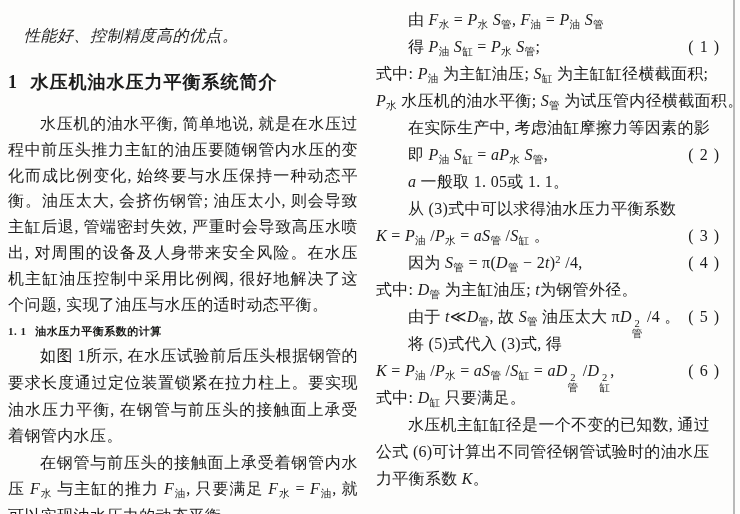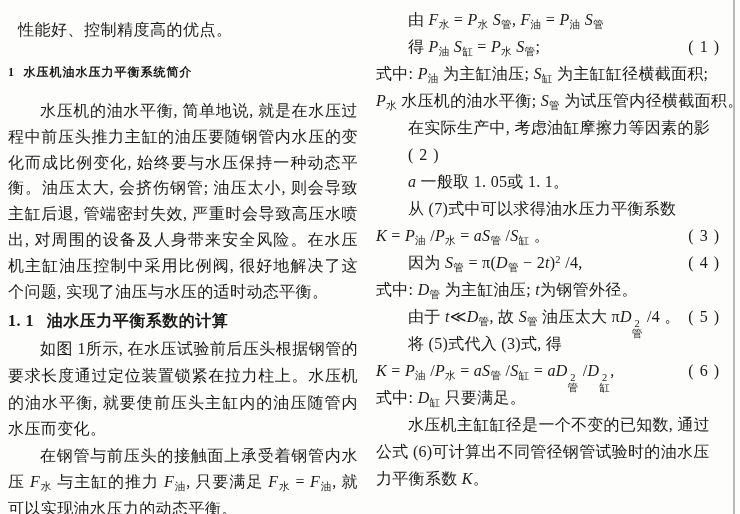--- a/index.html
+++ b/index.html
@@ -6,24 +6,24 @@
   body{
     width:740px;height:514px;position:relative;overflow:hidden;
     background:#fdfdfc;color:#1b1b1b;
     font-family:"Liberation Serif","DejaVu Serif",serif;
     font-size:16px;
   }
   .page{position:absolute;inset:0;}
   .edge-rule{position:absolute;top:0;bottom:0;left:733px;width:2px;background:#b9b9b9;}
   .col-left{position:absolute;left:8px;top:6px;width:350px;}
   .col-right{position:absolute;left:376px;top:6px;width:350px;}
-  .opening{margin:10px;line-height:27px;letter-spacing:.5px;}
-  .sec-head{margin:21px 0 17px 0;font-size:12px;font-weight:bold;letter-spacing:1px;}
+  .opening{margin:16px;line-height:27px;letter-spacing:.5px;font-style:italic;}
+  .sec-head{margin:21px 0 17px 0;font-size:18px;font-weight:bold;letter-spacing:1px;}
   .sec-head .num{margin-right:.7em;}
-  .sub-head{margin:7px 0 4px 0;font-size:16px;font-weight:bold;letter-spacing:.5px;}
+  .sub-head{margin:7px 0 4px 0;font-size:11px;font-weight:bold;letter-spacing:.5px;}
   .sub-head .num{margin-right:.8em;}
   .para{margin:0;text-indent:2em;line-height:25.8px;text-align:justify;letter-spacing:.4px;}
   .para.p23{line-height:26.6px;}
   .fline{display:flex;justify-content:space-between;align-items:baseline;
          line-height:27px;height:27px;white-space:nowrap;letter-spacing:.3px;}
   .fline.ind{padding-left:2em;text-align:center;}
   .fbody{white-space:nowrap;}
   .eqno{flex:0 0 auto;padding-right:6px;letter-spacing:1px;}
   .it{font-style:italic;}
   sub{font-size:66%;line-height:0;vertical-align:-0.25em;}
@@ -43,21 +43,21 @@
     <h2 class="sec-head">
       <span class="num">1</span><span>水压机油水压力平衡系统简介</span>
     </h2>
 
     <p class="para">水压机的油水平衡, 简单地说, 就是在水压过程中前压头推力主缸的油压要随钢管内水压的变化而成比例变化, 始终要与水压保持一种动态平衡。油压太大, 会挤伤钢管; 油压太小, 则会导致主缸后退, 管端密封失效, 严重时会导致高压水喷出, 对周围的设备及人身带来安全风险。在水压机主缸油压控制中采用比例阀, 很好地解决了这个问题, 实现了油压与水压的适时动态平衡。</p>
 
     <h3 class="sub-head">
       <span class="num">1. 1</span><span>油水压力平衡系数的计算</span>
     </h3>
 
-    <p class="para p23">如图 1所示, 在水压试验前后压头根据钢管的要求长度通过定位装置锁紧在拉力柱上。水压机的油水平衡, 就要使前压头主缸内的油压随管内水压而变化。</p>
+    <p class="para p23">如图 1所示, 在水压试验前后压头根据钢管的要求长度通过定位装置锁紧在拉力柱上。要实现油水压力平衡, 在钢管与前压头的接触面上承受着钢管内水压。</p>
 
     <p class="para p23"><span>在钢管与前压头的接触面上承受着钢管内水压 </span><span class="it">F</span><sub>水</sub><span> 与主缸的推力 </span><span class="it">F</span><sub>油</sub><span>, 只要满足 </span><span class="it">F</span><sub>水</sub><span> = </span><span class="it">F</span><sub>油</sub><span>, 就可以实现油水压力的动态平衡。</span></p>
   </div>
 
   <div class="col-right">
     <div>
         <div class="fline ind">
           <span class="fbody"><span>由 </span><span class="it">F</span><sub>水</sub><span> = </span><span class="it">P</span><sub>水</sub><span> </span><span class="it">S</span><sub>管</sub><span>, </span><span class="it">F</span><sub>油</sub><span> = </span><span class="it">P</span><sub>油</sub><span> </span><span class="it">S</span><sub>管</sub></span>
         </div>
         <div class="fline ind">
@@ -67,27 +67,28 @@
         <div class="fline">
           <span class="fbody"><span>式中: </span><span class="it">P</span><sub>油</sub><span> 为主缸油压; </span><span class="it">S</span><sub>缸</sub><span> 为主缸缸径横截面积;</span></span>
         </div>
         <div class="fline">
           <span class="fbody"><span class="it">P</span><sub>水</sub><span> 水压机的油水平衡; </span><span class="it">S</span><sub>管</sub><span> 为试压管内径横截面积。</span></span>
         </div>
         <div class="fline ind">
           <span class="fbody"><span>在实际生产中, 考虑油缸摩擦力等因素的影</span></span>
         </div>
         <div class="fline ind">
+          <span class="fbody"><span>即 </span><span class="it">P</span><sub>油</sub><span> </span><span class="it">S</span><sub>缸</sub><span> = </span><span class="it">aP</span><sub>水</sub><span> </span><span class="it">S</span><sub>管</sub><span>,</span></span>
           <span class="eqno">( 2 )</span>
         </div>
         <div class="fline ind">
           <span class="fbody"><span class="it">a</span><span> 一般取 1. 05或 1. 1。</span></span>
         </div>
         <div class="fline ind">
-          <span class="fbody"><span>从 (7)式中可以求得油水压力平衡系数</span></span>
+          <span class="fbody"><span>从 (3)式中可以求得油水压力平衡系数</span></span>
         </div>
         <div class="fline">
           <span class="fbody"><span class="it">K</span><span> = </span><span class="it">P</span><sub>油</sub><span> /</span><span class="it">P</span><sub>水</sub><span> = </span><span class="it">aS</span><sub>管</sub><span> /</span><span class="it">S</span><sub>缸</sub><span> 。</span></span>
           <span class="eqno">( 3 )</span>
         </div>
         <div class="fline ind">
           <span class="fbody"><span>因为 </span><span class="it">S</span><sub>管</sub><span> = π(</span><span class="it">D</span><sub>管</sub><span> − 2</span><span class="it">t</span><span>)</span><sup>2</sup><span> /4,</span></span>
           <span class="eqno">( 4 )</span>
         </div>
         <div class="fline">

